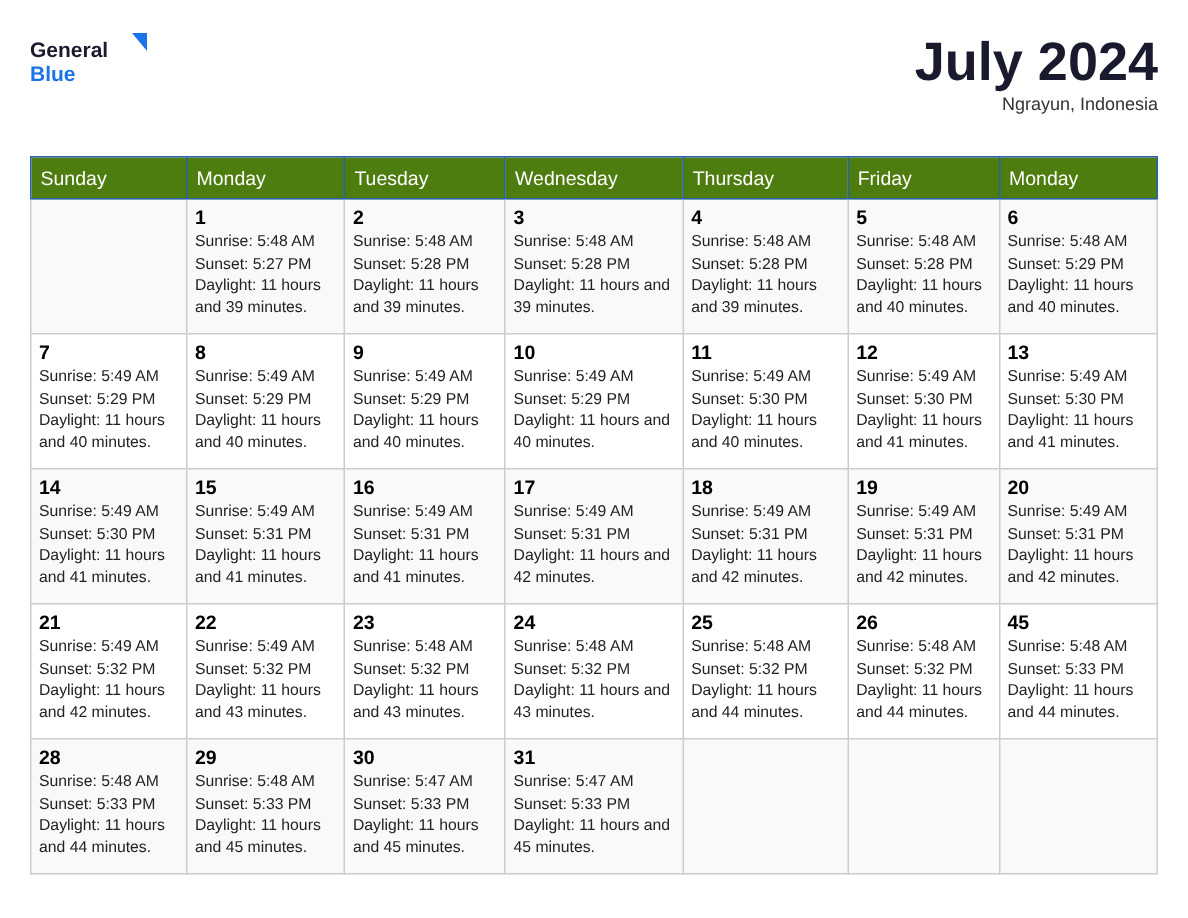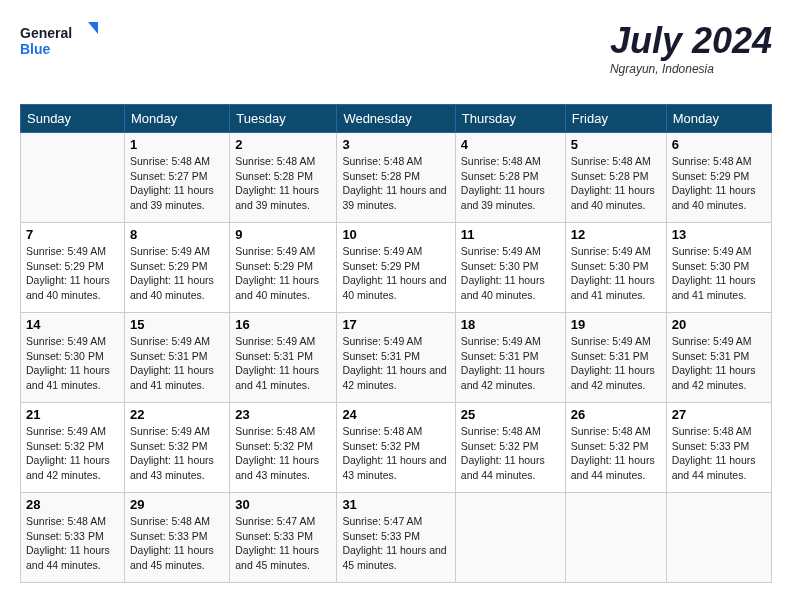--- a/index.html
+++ b/index.html
@@ -15,38 +15,38 @@
       justify-content: space-between;
       align-items: flex-start;
       margin-bottom: 28px;
     }
     .logo {
       display: flex;
       align-items: center;
       gap: 4px;
     }
     .title-block {
-      font-style: italic;
+      text-align: right;
     }
     .main-title {
       font-size: 36px;
       font-weight: bold;
       color: #1a1a2e;
     }
     .subtitle {
       font-size: 12px;
       color: #333;
     }
     table {
       width: 100%;
       border-collapse: collapse;
       font-size: 11px;
     }
     thead tr {
-      background-color: #0c4a6e;
+      background-color: #4d7c0f;
       color: #fff;
     }
     thead th {
       padding: 6px 6px;
       text-align: left;
       font-size: 13px;
       font-weight: normal;
       border: 1px solid #2962a8;
     }
     tbody tr {
@@ -212,21 +212,21 @@
         </td>
         <td>
           <span class="day-num">25</span>
           <div class="day-info">Sunrise: 5:48 AM<br>Sunset: 5:32 PM<br>Daylight: 11 hours and 44 minutes.</div>
         </td>
         <td>
           <span class="day-num">26</span>
           <div class="day-info">Sunrise: 5:48 AM<br>Sunset: 5:32 PM<br>Daylight: 11 hours and 44 minutes.</div>
         </td>
         <td>
-          <span class="day-num">27</span>
+          <span class="day-num">45</span>
           <div class="day-info">Sunrise: 5:48 AM<br>Sunset: 5:33 PM<br>Daylight: 11 hours and 44 minutes.</div>
         </td>
       </tr>
       <tr>
         <td>
           <span class="day-num">28</span>
           <div class="day-info">Sunrise: 5:48 AM<br>Sunset: 5:33 PM<br>Daylight: 11 hours and 44 minutes.</div>
         </td>
         <td>
           <span class="day-num">29</span>

